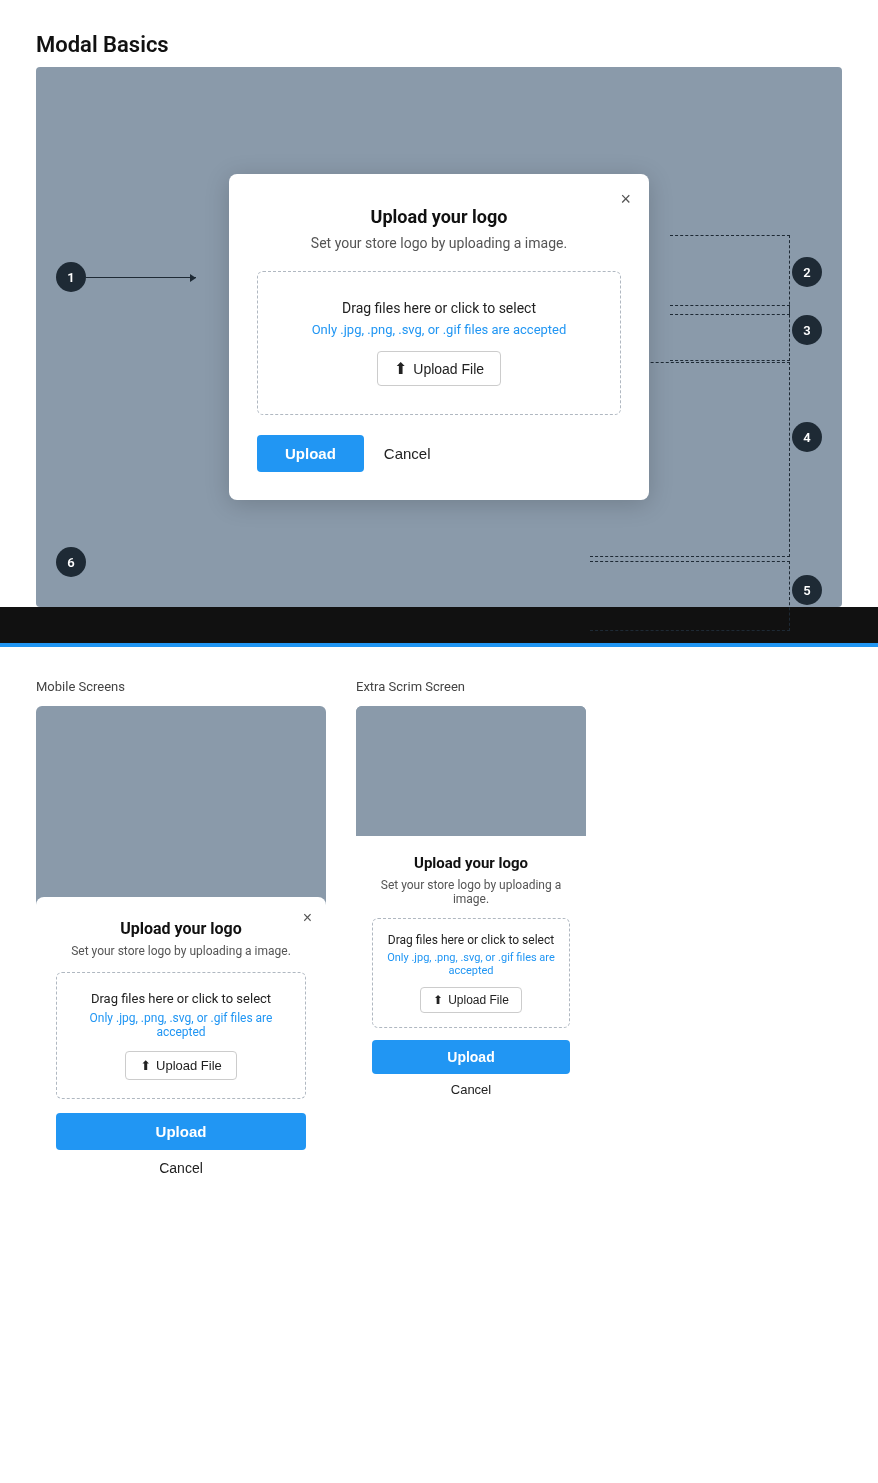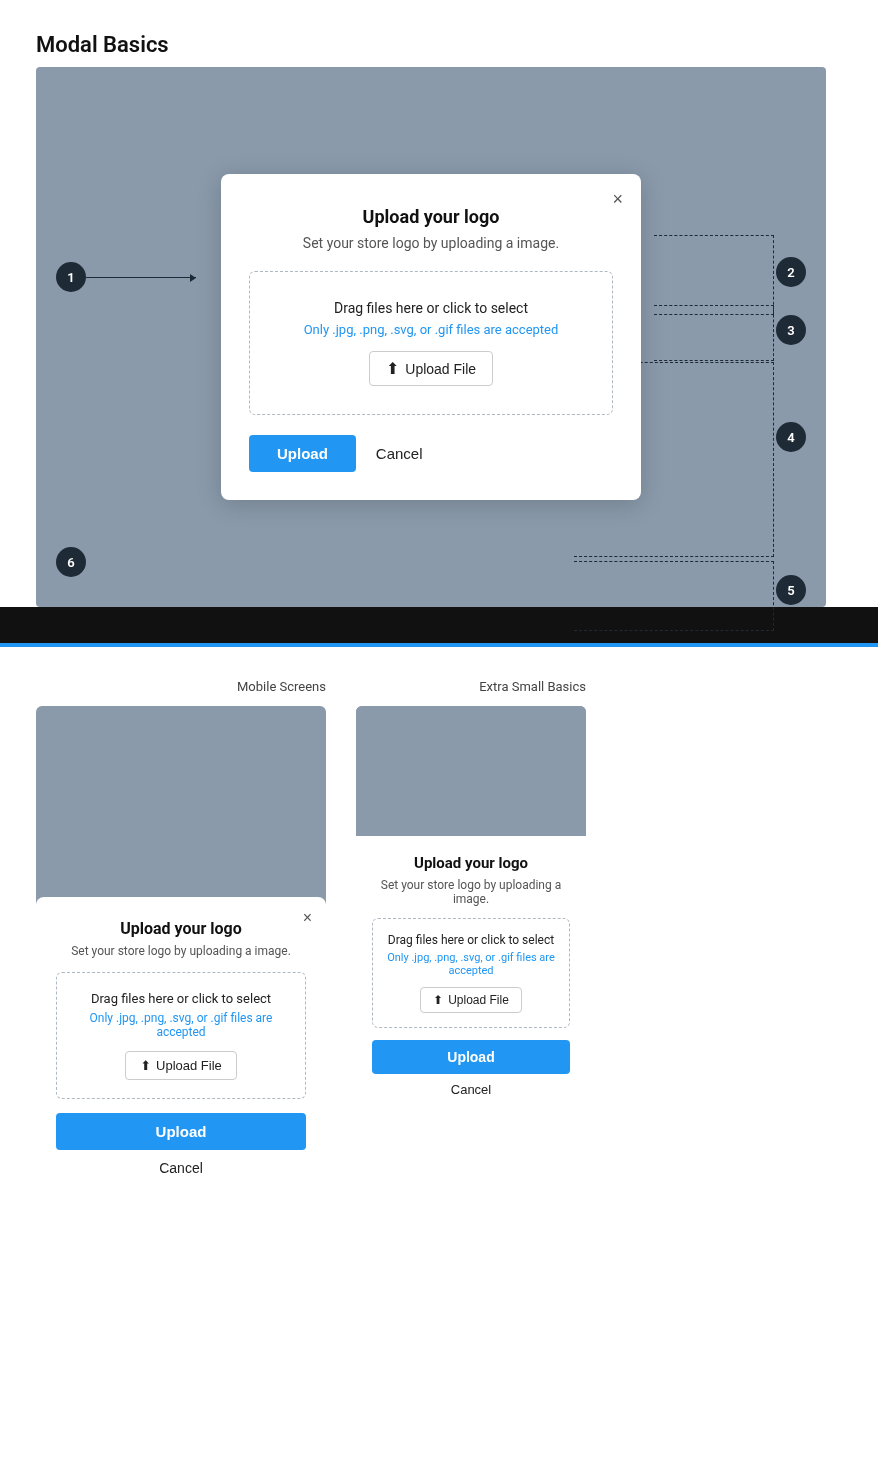--- a/index.html
+++ b/index.html
@@ -5,21 +5,21 @@
     * { box-sizing: border-box; margin: 0; padding: 0; }
     body {
       font-family: -apple-system, BlinkMacSystemFont, 'Segoe UI', Roboto, sans-serif;
       background: #fff;
       width: 878px;
       min-height: 1483px;
     }
 
     
     .top-section {
-      padding: 32px 52px 0 36px;
+      padding: 32px 36px 0 36px;
     }
 
     .page-title {
       font-size: 22px;
       font-weight: 600;
       color: #111;
       margin-bottom: 10px;
     }
 
     .breadcrumb-row {
@@ -270,21 +270,20 @@
 
     .mobile-row {
       display: flex;
       gap: 30px;
       align-items: flex-start;
     }
 
     .mobile-col {
       display: flex;
       flex-direction: column;
-      align-items: flex-end;
     }
 
     .col-label {
       font-size: 13px;
       color: #444;
       margin-bottom: 12px;
     }
 
     
     .mobile-screen {
@@ -574,21 +573,21 @@
               <span>Upload File</span>
             </button>
           </div>
           <button class="mobile-btn-upload">Upload</button>
           <button class="mobile-btn-cancel">Cancel</button>
         </div>
       </div>
     </div>
 
     <div class="mobile-col">
-      <span class="col-label">Extra Small Basics</span>
+      <span class="col-label">Extra Scrim Screen</span>
       <div class="xs-screen">
         <div class="xs-screen-top"></div>
         <div class="xs-modal-card">
           <h3 class="xs-modal-title">Upload your logo</h3>
           <p class="xs-modal-subtitle">Set your store logo by uploading a image.</p>
           <div class="xs-dropzone">
             <p class="xs-dropzone-title">Drag files here or click to select</p>
             <p class="xs-dropzone-sub">Only .jpg, .png, .svg, or .gif files are accepted</p>
             <button class="xs-upload-file-btn">
               <span class="upload-icon">⬆</span>

